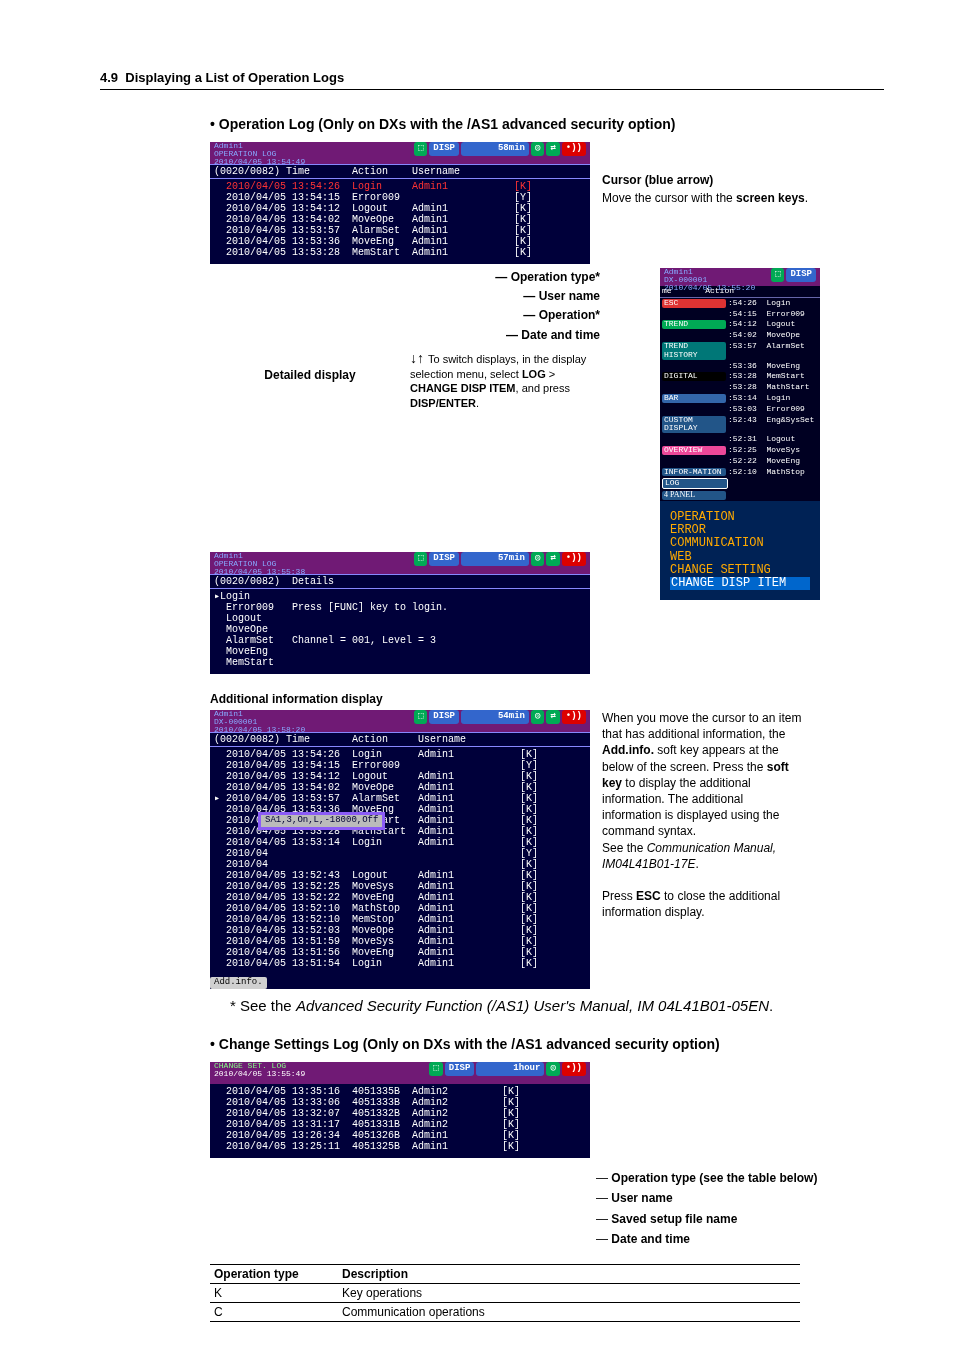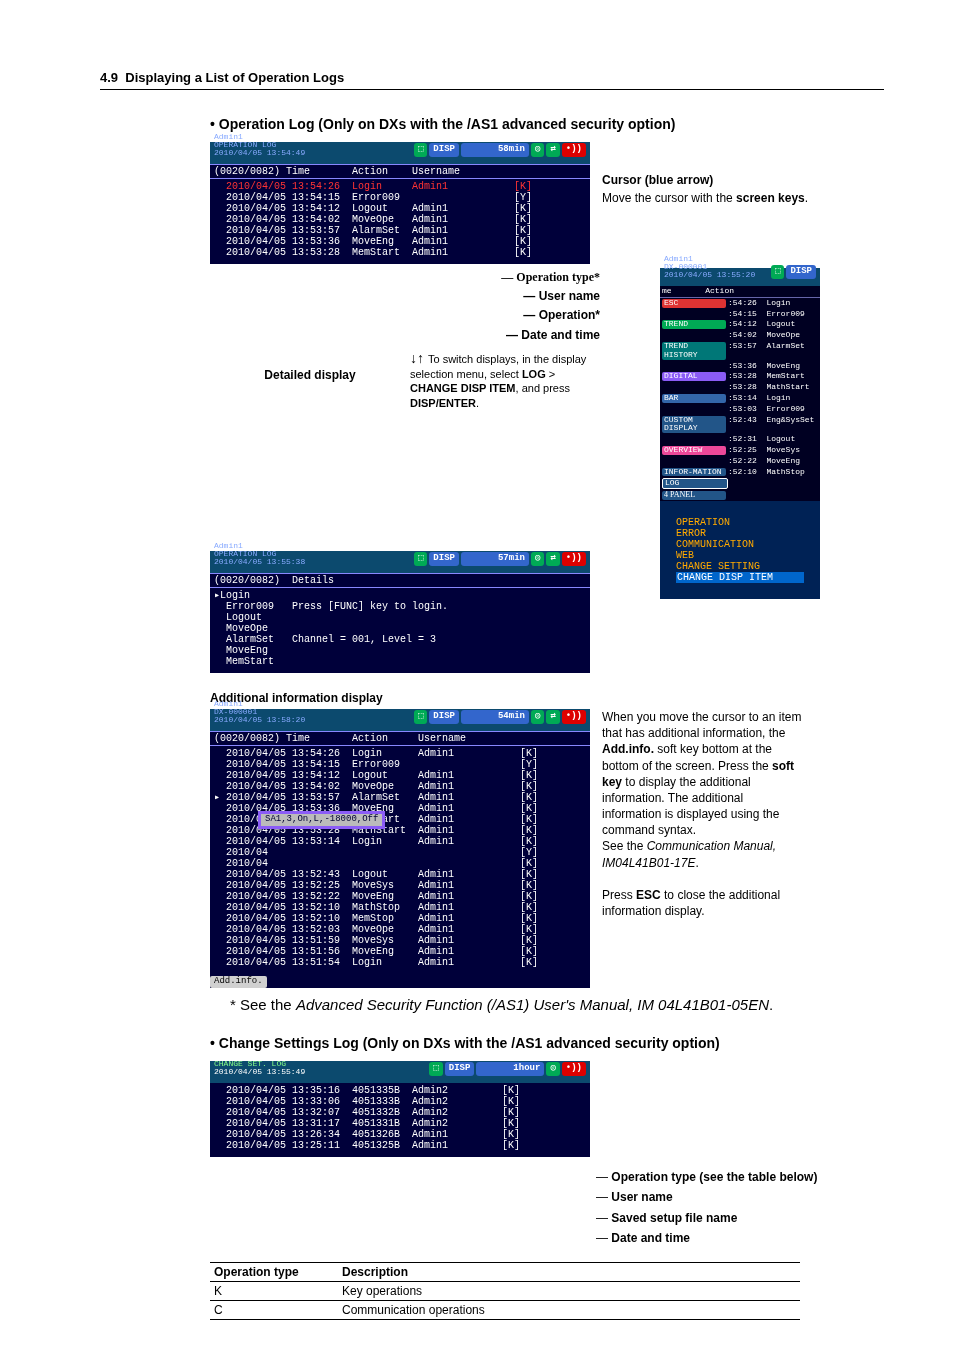--- a/index.html
+++ b/index.html
@@ -39,24 +39,24 @@
   .screenshot {
     background: #00003a;
     color: #fff;
     font-family: "Courier New", monospace;
     font-size: 10px;
     line-height: 1.1;
     position: relative;
   }
   .scr-titlebar {
     display: flex;
-    align-items: flex-end;
+    align-items: flex-start;
     height: 22px;
-    background: #0c4a6e;
-    padding: 7px 4px;
+    background: #701a75;
+    padding: 0 4px;
     box-sizing: border-box;
   }
   .scr-titlebar .ttl {
     font-size: 8px;
     line-height: 1;
     color: #8af;
     flex: 1;
   }
   .pill {
     display: inline-flex;
@@ -128,21 +128,21 @@
     width:60px;
     display:inline-flex;
     align-items:center;
     border-radius:2px;
     padding:0 2px;
     margin-right:2px;
   }
   .menu-item .c-esc{background:#d33;}
   .menu-item .c-trend{background:#0a5;}
   .menu-item .c-hist{background:#077;}
-  .menu-item .c-dig{background:#8b5cf6;}
+  .menu-item .c-dig{background:#000000;}
   .menu-item .c-bar{background:#36a;}
   .menu-item .c-cust{background:#258;}
   .menu-item .c-over{background:#ec4899;}
   .menu-item .c-info{background:#258;}
   .menu-item .c-log{background:#258;border:1px solid #fff;}
   .menu-item .c-pan{background:#258;font-family:Liberation Serif, serif;}
   .sub-note {
     font-size: 15px;
     margin-left: 130px;
     margin-top:8px;
@@ -191,21 +191,21 @@
     left:48px; top:102px;
     background:#bbb;
     color:#003;
     padding:1px 4px;
     font-size:9px;
     border:3px solid #8b5cf6;
   }
   .small-callouts { font-size:12px; line-height:1.7; margin-left:6px;}
   .small-callouts b{font-weight:bold;}
   .sub-menu {
-    background:#025; color:#fa0; font-size:10px; padding:16px;
+    background:#025; color:#fa0; font-size:12px; padding:10px;
   }
   .sub-menu .sel { background:#06c; color:#fff; padding:0 1px; display:block;}
 </style>
 </head>
 <body>
 
 <div class="page">
 
   <div class="sec-head">
     <span>4.9</span>&nbsp;&nbsp;<span>Displaying a List of Operation Logs</span>
@@ -238,21 +238,21 @@
       <span>Move the cursor with the </span><b>screen keys</b><span>.</span>
     </div>
   </div>
 
   <div class="row" style="margin-top:4px;">
     <div style="width:200px;text-align:center;">
       <div class="mid-label" style="margin-top:100px;">Detailed display</div>
     </div>
     <div style="width:190px;">
       <div class="callouts">
-        <div style="text-align:right;font-family:Liberation Serif, serif;" class="item">— <span>Operation type*</span></div>
+        <div style="text-align:right;" class="item">— <span>Operation type*</span></div>
         <div style="text-align:right;" class="item">— <span>User name</span></div>
         <div style="text-align:right;" class="item">— <span>Operation*</span></div>
         <div style="text-align:right;" class="item">— <span>Date and time</span></div>
       </div>
       <div class="switch-note">
         <span class="arrow-sym">↓↑</span><span>To switch displays, in the display</span><br>
         <span>selection menu, select </span><b>LOG</b><span> &gt;</span><br>
         <b>CHANGE DISP ITEM</b><span>, and press</span><br>
         <b>DISP/ENTER</b><span>.</span>
       </div>
@@ -398,21 +398,21 @@
   2010/04/05 13:52:10  MathStop   Admin1           [K]
   2010/04/05 13:52:10  MemStop    Admin1           [K]
   2010/04/05 13:52:03  MoveOpe    Admin1           [K]
   2010/04/05 13:51:59  MoveSys    Admin1           [K]
   2010/04/05 13:51:56  MoveEng    Admin1           [K]
   2010/04/05 13:51:54  Login      Admin1           [K]</span></div>
       <div class="tooltip-box">SA1,3,On,L,-18000,Off</div>
       <span class="softkey">Add.info.</span>
     </div>
     <div class="sidebox">
-      <span>When you move the cursor to an item that has additional information, the </span><b>Add.info.</b><span> soft key bottom at the bottom of the screen. Press the </span><b>soft key</b><span> to display the additional information. The additional information is displayed using the command syntax.</span>
+      <span>When you move the cursor to an item that has additional information, the </span><b>Add.info.</b><span> soft key appears at the below of the screen. Press the </span><b>soft key</b><span> to display the additional information. The additional information is displayed using the command syntax.</span>
       <br>
       <span>See the </span><i>Communication Manual, IM04L41B01-17E</i><span>.</span>
       <br><br>
       <span>Press </span><b>ESC</b><span> to close the additional information display.</span>
     </div>
   </div>
 
   <div class="sub-note">
     <span>*   See the </span><i>Advanced Security Function (/AS1) User's Manual, IM 04L41B01-05EN</i><span>.</span>
   </div>

